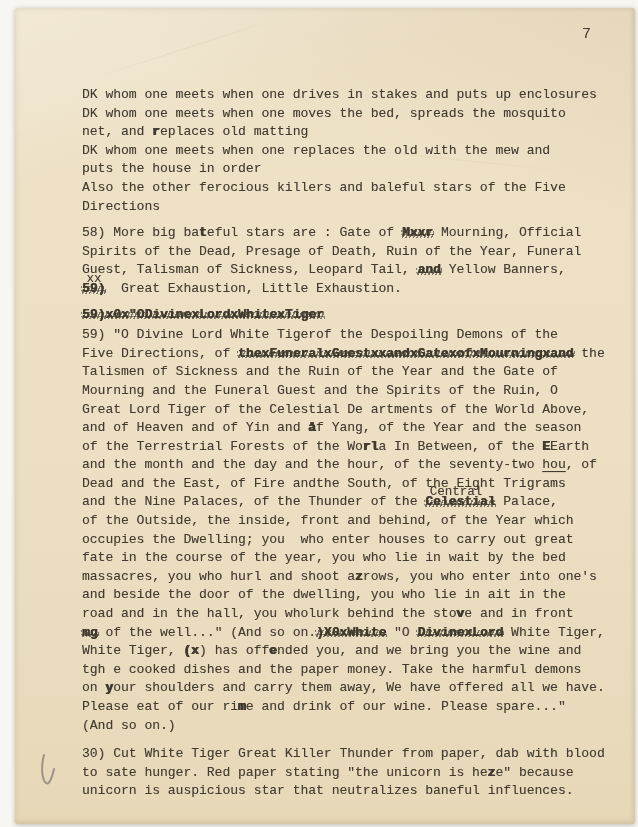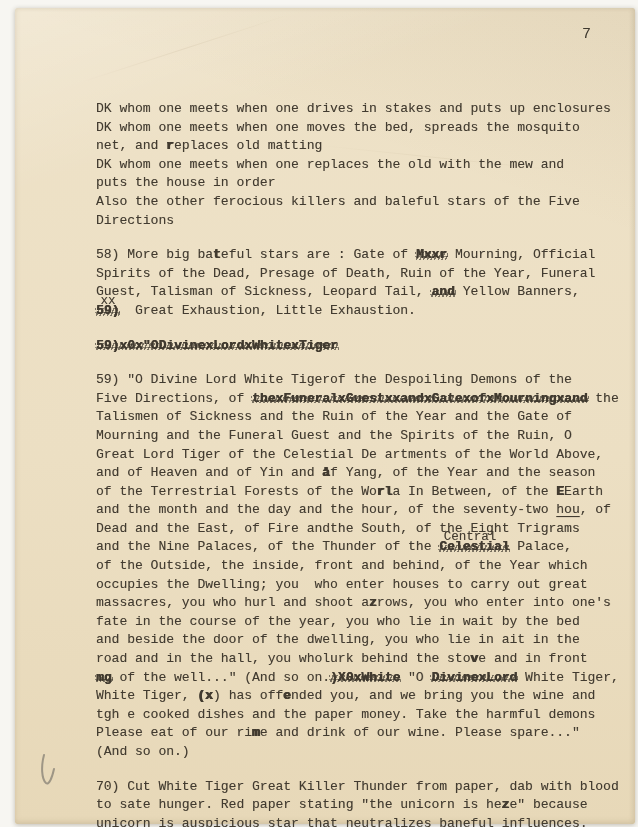--- a/index.html
+++ b/index.html
@@ -26,21 +26,21 @@
     background:linear-gradient(90deg,transparent,rgba(120,100,60,0.14),transparent);transform:rotate(6deg);}
   .page-number{
     position:absolute;top:26px;right:46px;
     font-size:15px;color:#3e382e;letter-spacing:1px;
   }
   .text-body{
     position:absolute;left:80px;top:84px;width:532px;
     font-size:13px;line-height:18.6px;color:#423b30;
     text-shadow:0.3px 0.3px 0 rgba(66,59,48,0.35);
   }
-  .para{margin:16px;}
+  .para{margin:2px;}
   .line{white-space:pre;}
   .seg{}
   .ov{font-weight:bold;text-shadow:0.6px 0 0 currentColor,-0.4px 0 0 currentColor;}
   .ul{text-decoration:underline;text-underline-offset:2.5px;}
   .xout{
     font-weight:bold;position:relative;display:inline-block;
     text-shadow:0.5px 0 0 currentColor;
   }
   .xout::before{
     content:"";position:absolute;left:-1px;right:-1px;top:34%;height:40%;
@@ -92,32 +92,33 @@
       <div class="line"><span class="seg">Talismen of Sickness and the Ruin of the Year and the Gate of</span></div>
       <div class="line"><span class="seg">Mourning and the Funeral Guest and the Spirits of the Ruin, O</span></div>
       <div class="line"><span class="seg">Great Lord Tiger of the Celestial De artments of the World Above,</span></div>
       <div class="line"><span class="seg">and of Heaven and of Yin and </span><span class="ov">å</span><span class="seg">f Yang, of the Year and the season</span></div>
       <div class="line"><span class="seg">of the Terrestrial Forests of the Wo</span><span class="ov">rl</span><span class="seg">a In Between, of the </span><span class="ov">E</span><span class="seg">Earth</span></div>
       <div class="line"><span class="seg">and the month and the day and the hour, of the seventy-two </span><span class="ul">hou</span><span class="seg">, of</span></div>
       <div class="line"><span class="seg">Dead and the East, of Fire andthe South, of the Eight Trigrams</span></div>
       <div class="line"><span class="seg">and the Nine Palaces, of the Thunder of the </span><span class="stack"><span class="top">Central</span><span class="xout">Celestial</span></span><span class="seg"> Palace,</span></div>
       <div class="line"><span class="seg">of the Outside, the inside, front and behind, of the Year which</span></div>
       <div class="line"><span class="seg">occupies the Dwelling; you  who enter houses to carry out great</span></div>
+      <div class="line"><span class="seg">fate in the course of the year, you who lie in wait by the bed</span></div>
       <div class="line"><span class="seg">massacres, you who hurl and shoot a</span><span class="ov">z</span><span class="seg">rows, you who enter into one's</span></div>
-      <div class="line"><span class="seg">fate in the course of the year, you who lie in wait by the bed</span></div>
       <div class="line"><span class="seg">and beside the door of the dwelling, you who lie in ait in the</span></div>
       <div class="line"><span class="seg">road and in the hall, you wholurk behind the sto</span><span class="ov">v</span><span class="seg">e and in front</span></div>
       <div class="line"><span class="xout">mg</span><span class="seg"> of the well..." (And so on.</span><span class="xout">)X0xWhite</span><span class="seg"> "O </span><span class="xout">DivinexLord</span><span class="seg"> White Tiger,</span></div>
       <div class="line"><span class="seg">White Tiger, </span><span class="ov">(x</span><span class="seg">) has off</span><span class="ov">e</span><span class="seg">nded you, and we bring you the wine and</span></div>
       <div class="line"><span class="seg">tgh e cooked dishes and the paper money. Take the harmful demons</span></div>
+      <div class="line"><span class="seg">on </span><span class="ov">y</span><span class="seg">our shoulders and carry them away, We have offered all we have.</span></div>
       <div class="line"><span class="seg">Please eat of our ri</span><span class="ov">m</span><span class="seg">e and drink of our wine. Please spare..."</span></div>
       <div class="line"><span class="seg">(And so on.)</span></div>
     </div>
     <div class="para" style="margin-top: 10px;">
-      <div class="line"><span class="seg">70) Cut White Tiger Great Killer Thunder from paper, dab with blood</span></div>
+      <div class="line"><span class="seg">30) Cut White Tiger Great Killer Thunder from paper, dab with blood</span></div>
       <div class="line"><span class="seg">to sate hunger. Red paper stating "the unicorn is he</span><span class="ov">z</span><span class="seg">e" because</span></div>
       <div class="line"><span class="seg">unicorn is auspicious star that neutralizes baneful influences.</span></div>
     </div>
   </div>
 
 <svg class="pencil-mark" width="24" height="40" viewBox="0 0 24 40">
   <path d="M6,3 C3,14 3.5,27 8,31 C11,33.5 14,26 16,17" fill="none" stroke="#8b8478" stroke-width="2" stroke-linecap="round" opacity="0.8"></path>
 </svg>
 
 </body></html>

